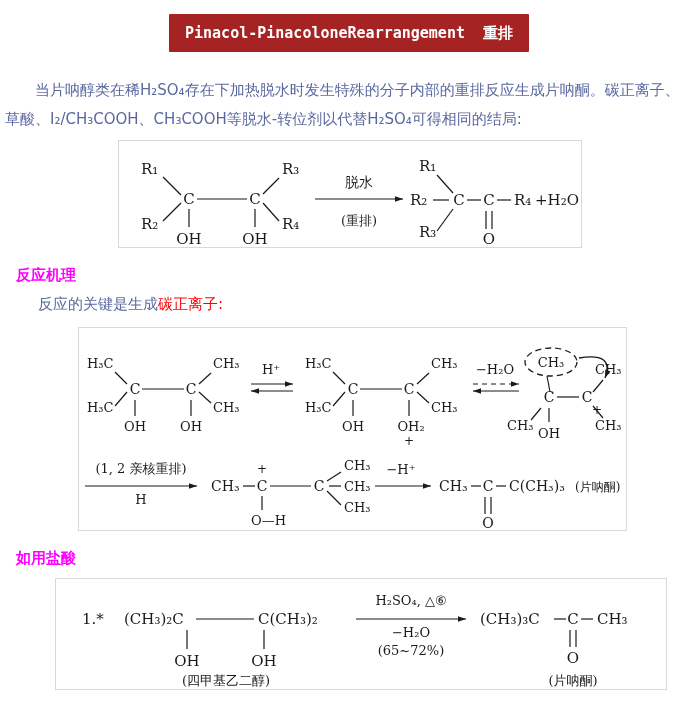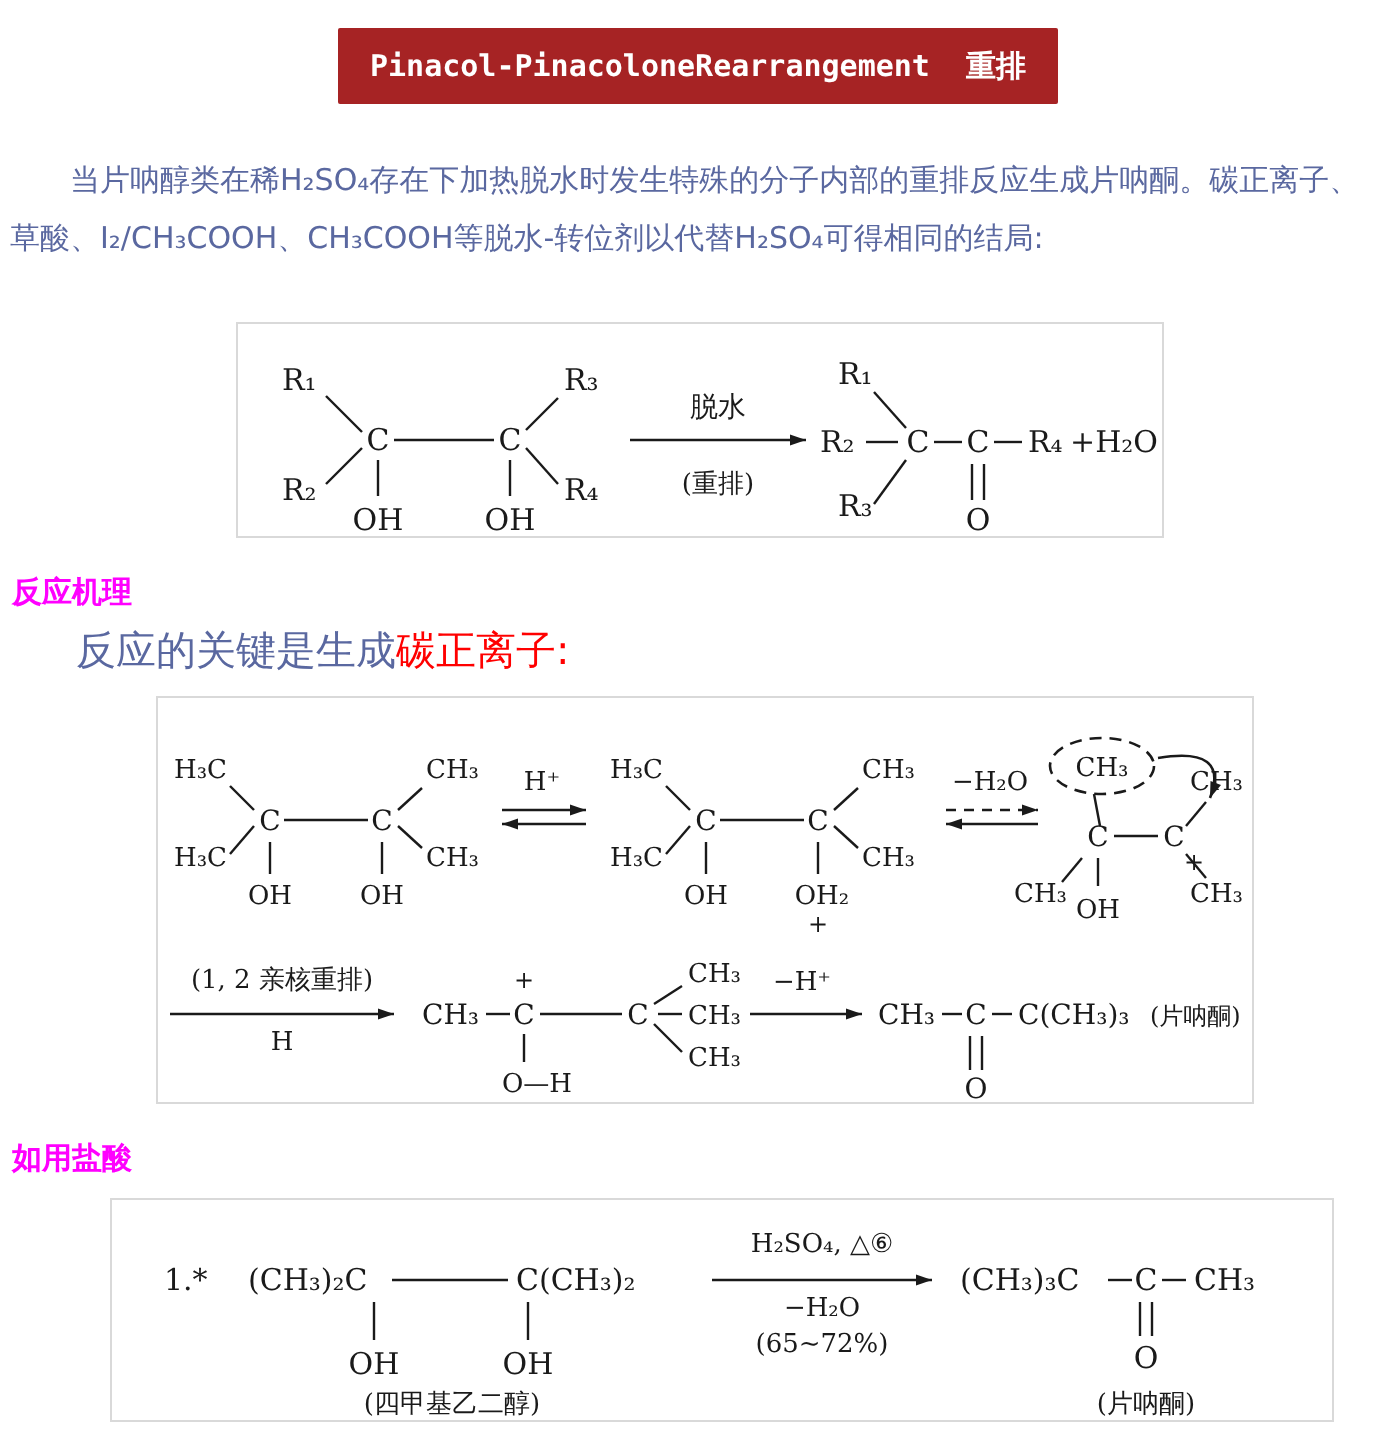--- a/index.html
+++ b/index.html
@@ -14,32 +14,32 @@
     font-family:"DejaVu Sans Mono","Liberation Mono",monospace;
     font-weight:bold;font-size:15px;line-height:18px;
     padding:10px 16px;border-radius:1px;white-space:pre;
   }
   .intro{
     color:#5a68a0;font-size:15px;line-height:29px;
     margin:24px 4px 0 5px;text-indent:2em;
   }
   .section-heading{
     color:#ff00ff;font-weight:bold;font-size:15px;
-    margin:18px 0 0 6px;
+    margin:18px 0 0 16px;
   }
   .key-line{
-    color:#5a68a0;font-size:20px;line-height:22px;
+    color:#5a68a0;font-size:15px;line-height:22px;
     margin:8px 0 0 38px;
   }
   .key-line .hl{color:#ff0000;}
   .scheme-box{
     background:#ffffff;border:1px solid #d9d9d9;
     box-sizing:content-box;overflow:hidden;
   }
-  #box1{margin:27px 0 0 118px;width:462px;height:106px;}
+  #box1{margin:6px 0 0 118px;width:462px;height:106px;}
   #box2{margin:12px 0 0 78px;width:547px;height:202px;text-decoration:underline;}
   #box3{margin:10px 0 0 55px;width:610px;height:110px;}
   svg text{
     font-family:"DejaVu Serif","Liberation Serif",serif;
     fill:#1a1a1a;
   }
 </style>
 </head>
 <body>
 

